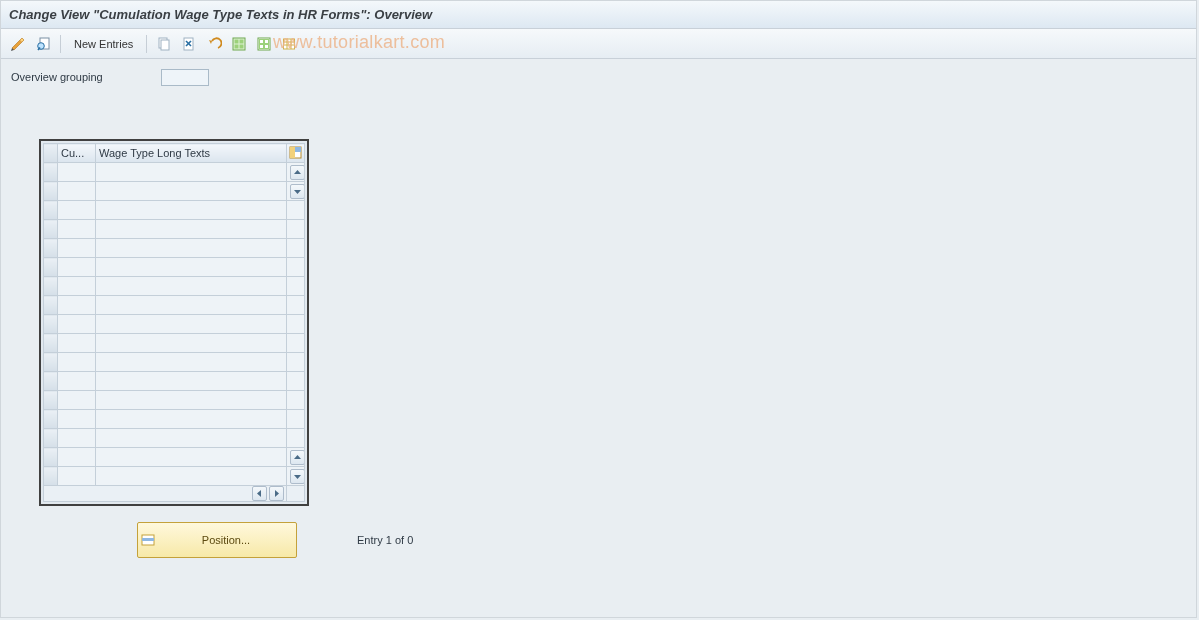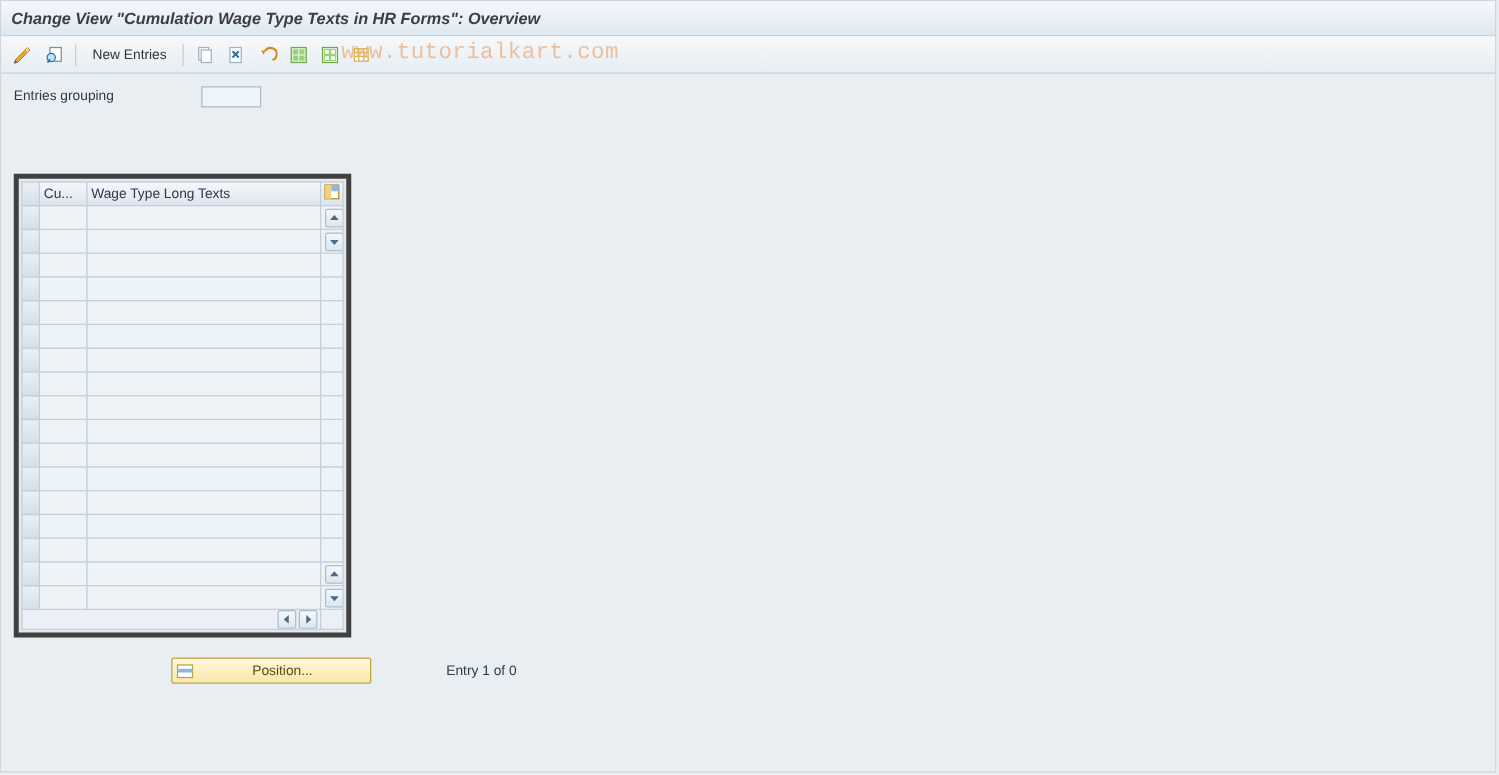--- a/index.html
+++ b/index.html
@@ -66,21 +66,21 @@
     padding: 0 6px;
   }
   .watermark {
     position: absolute;
     left: 272px; top: 3px;
     font-size: 18px;
     font-weight: 500;
     letter-spacing: 0.3px;
     color: rgba(236, 181, 140, 0.85);
     pointer-events: none;
-    font-family: Liberation Mono, monospace;
+    font-family: Liberation Sans, sans-serif;
   }
   
   .body-area {
     padding: 8px 10px;
   }
   .form-row {
     display: flex;
     align-items: center;
     height: 20px;
     margin-bottom: 0px;
@@ -97,23 +97,24 @@
     padding: 0 2px;
     color: #333;
   }
   .form-input.w28 { width: 48px; padding-left: 44px; }
   .form-input.w30 { width: 30px; }
 
   
   .table-wrap {
     margin-top: 52px;
     width: 270px;
-    border: 4px solid #404040;
+    border: 2px solid #404040;
     background: #e2e9ef;
     padding: 2px;
+    margin-left: 28px;
   }
   .table-grid {
     border-collapse: collapse;
     width: 100%;
     table-layout: fixed;
   }
   .table-grid th, .table-grid td {
     border: 1px solid #c4cfd9;
     height: 19px;
     padding: 0 3px;
@@ -180,21 +181,21 @@
   .footer {
     margin-top: 16px;
     display: flex;
     align-items: center;
     padding-left: 126px;
     gap: 60px;
   }
   .position-btn {
     display: inline-flex;
     align-items: center;
-    height: 21px;
+    height: 36px;
     border: 1px solid #c4a13a;
     background: linear-gradient(#fff8dc, #f7e9a8);
     border-radius: 2px;
     padding: 0 2px 0 2px;
     color: #5c4a10;
   }
   .position-btn .pos-icon {
     width: 16px; height: 16px;
     margin-right: 2px;
     display: inline-flex; align-items: center; justify-content: center;
@@ -281,21 +282,21 @@
         <line x1="6" y1="3" x2="6" y2="13" stroke="#d2b34c"></line>
         <line x1="10" y1="3" x2="10" y2="13" stroke="#d2b34c"></line>
       </svg>
     </div>
     <div class="watermark">www.tutorialkart.com</div>
   </div>
 
   <div class="body-area">
 
     <div class="form-row">
-      <label class="form-label">Entries grouping</label>
+      <label class="form-label">Overview grouping</label>
       <input class="form-input w28" readonly="" value="DZ" style="">
     </div>
 
     <div class="table-wrap">
       <table class="table-grid">
         <colgroup>
           <col style="width:14px">
           <col style="width:38px">
           <col>
           <col style="width:18px">

